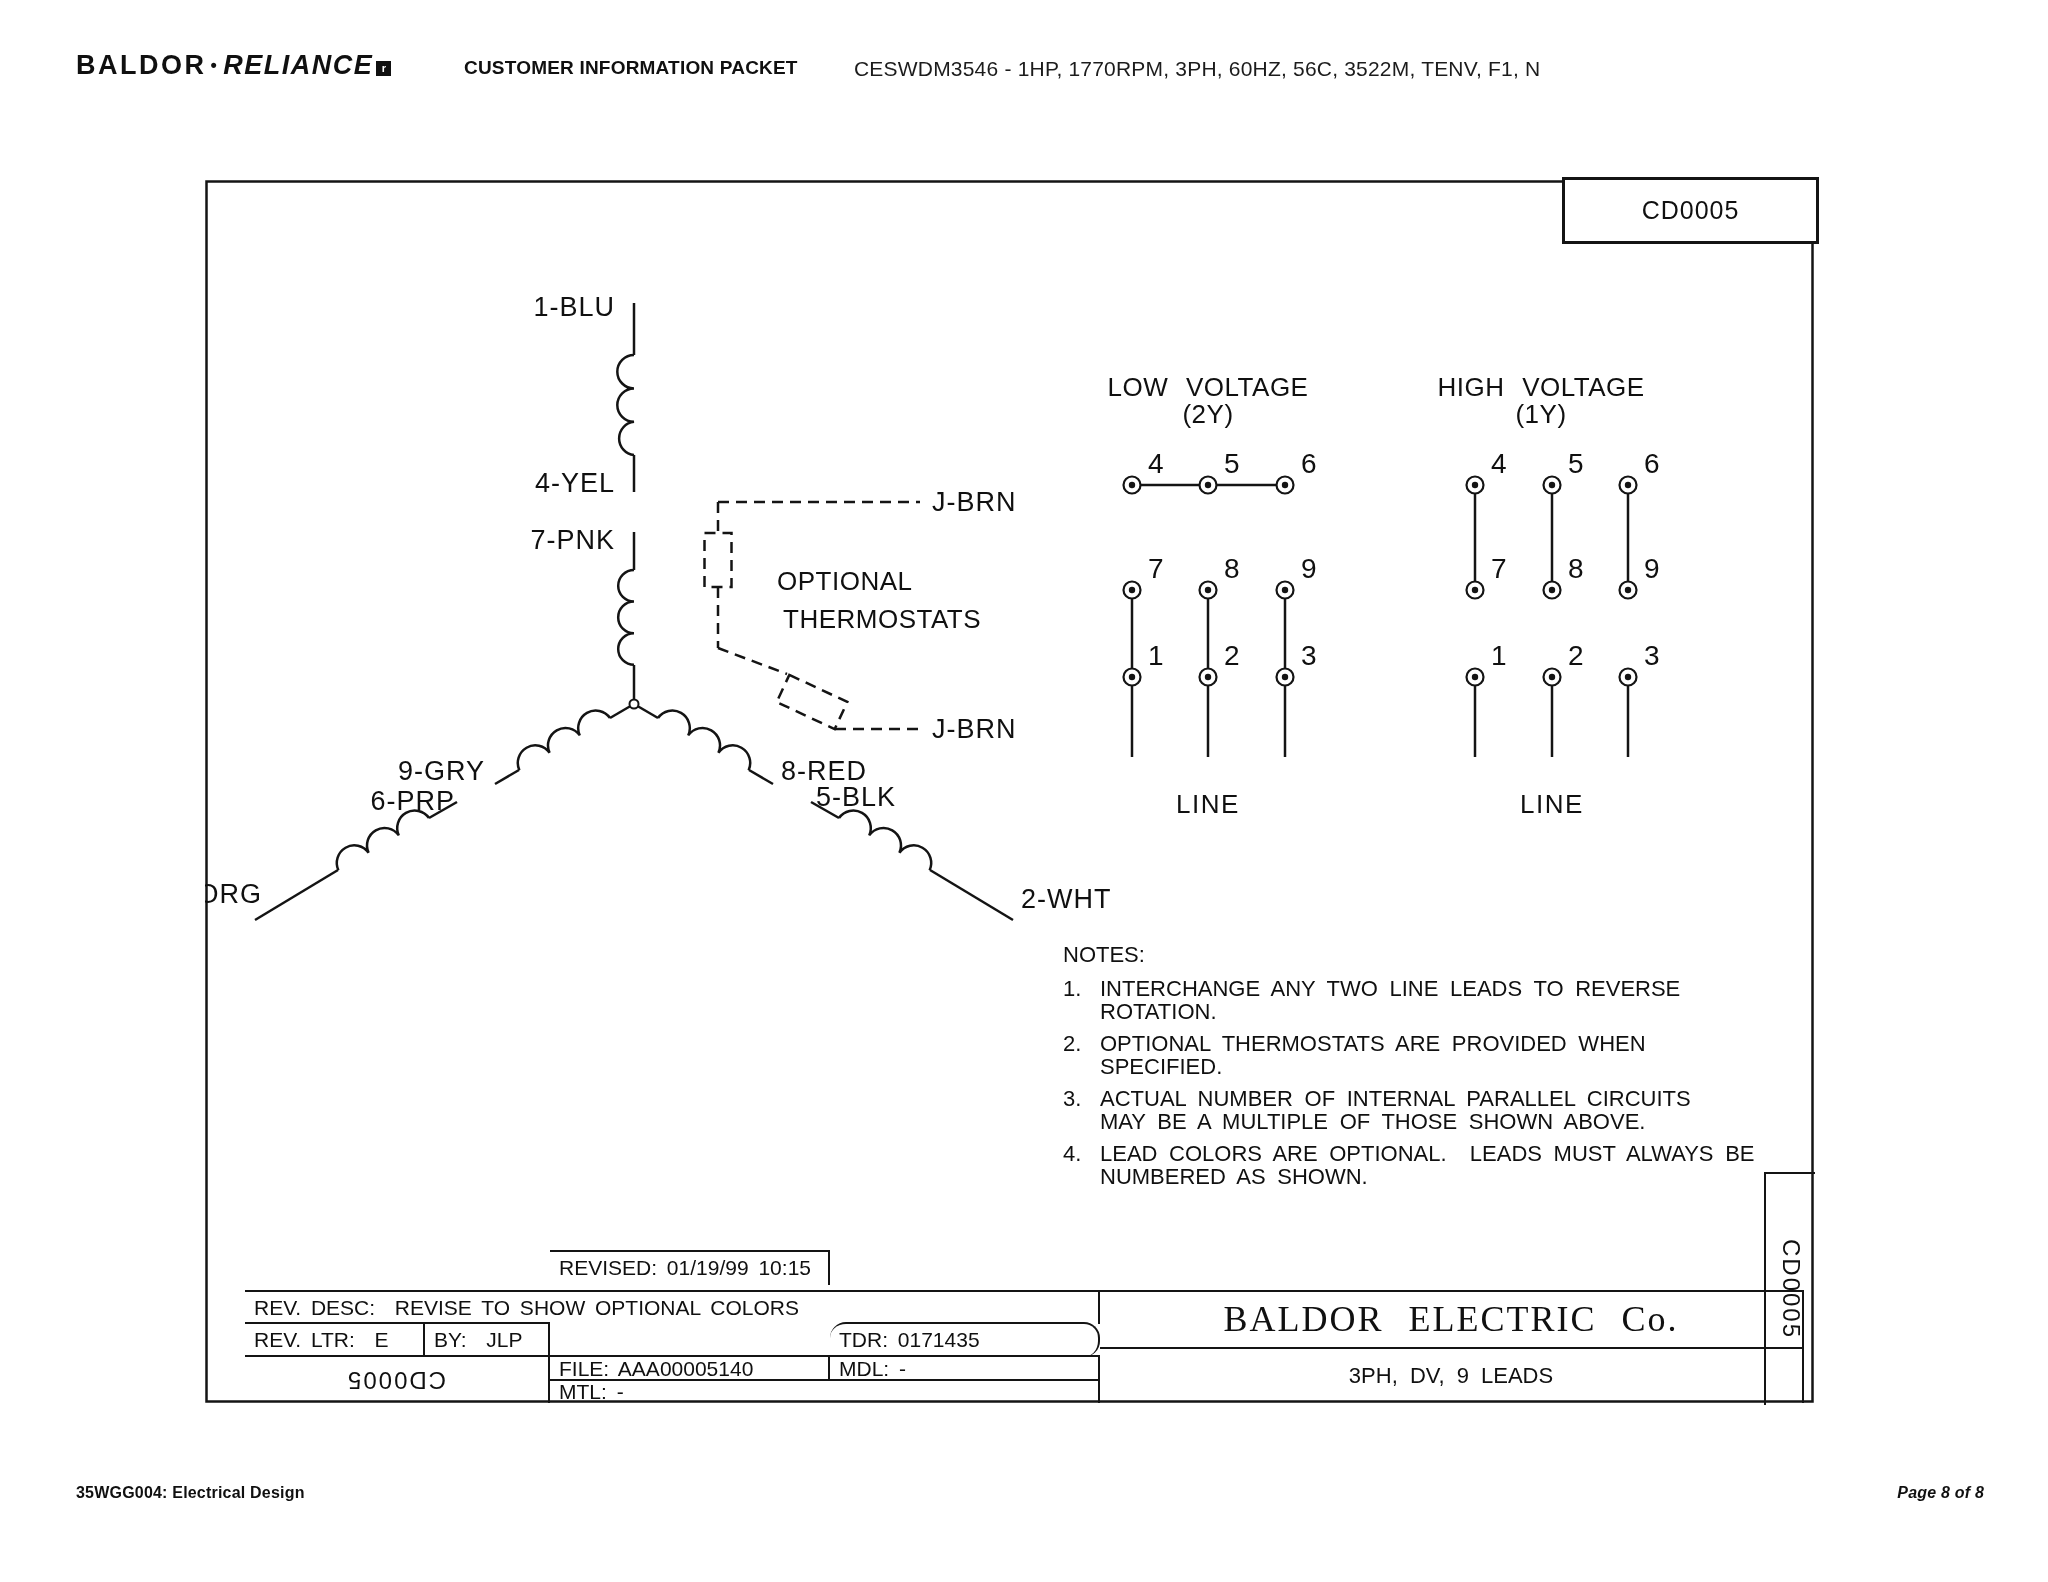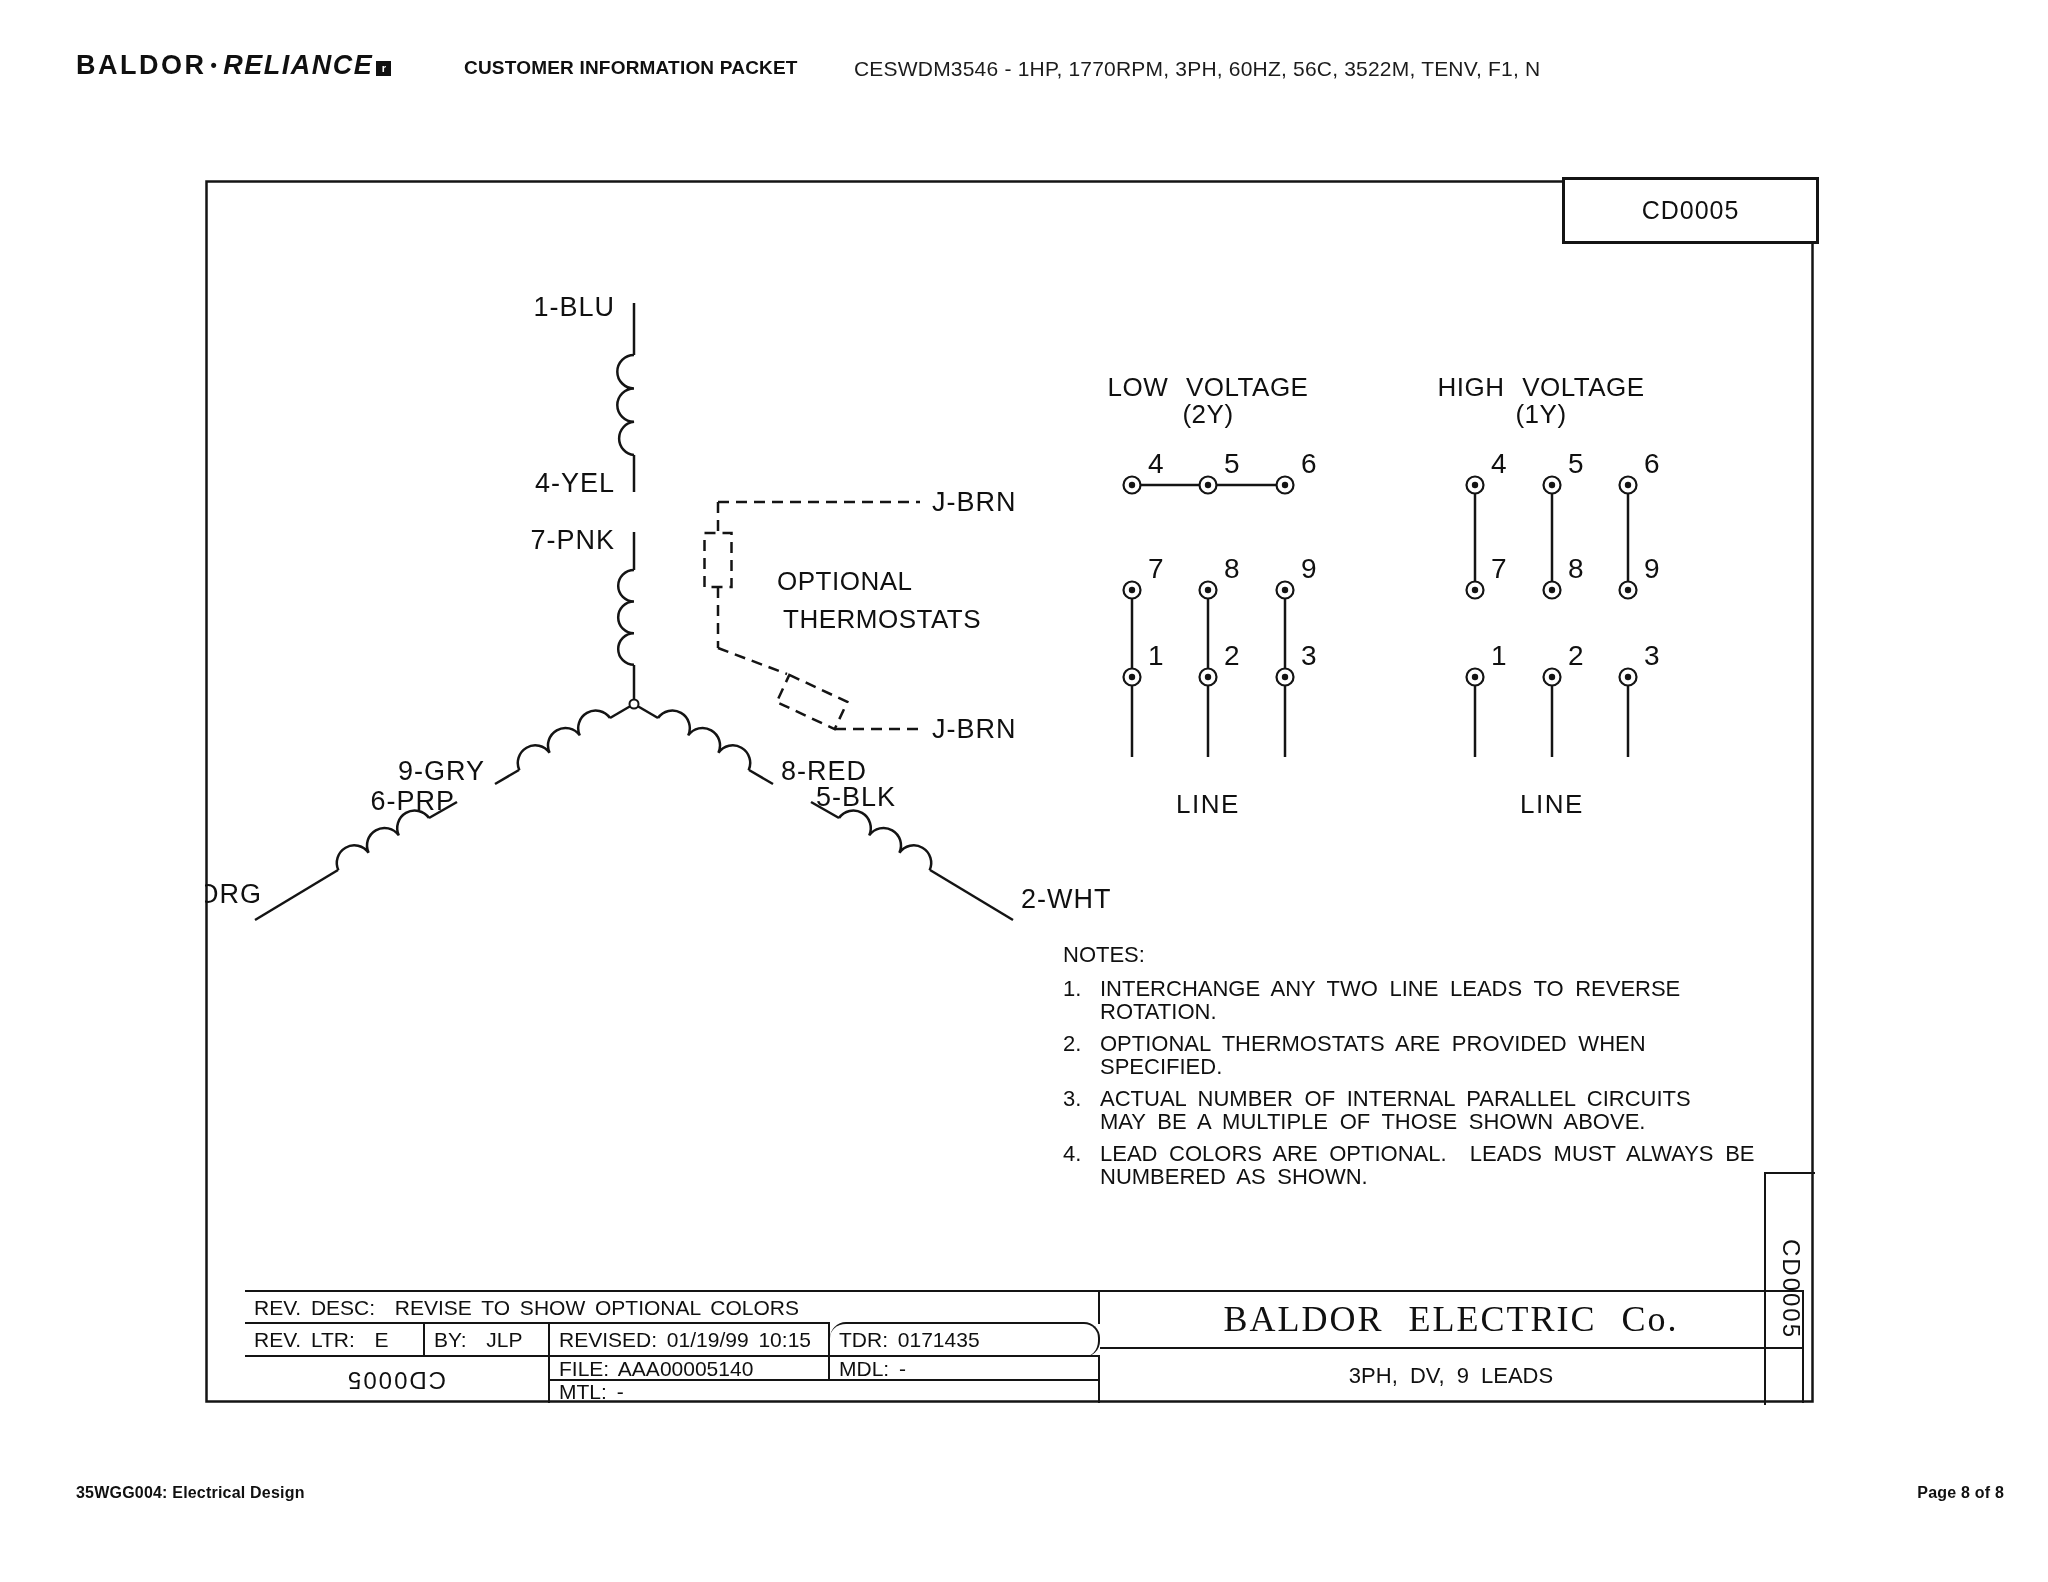--- a/index.html
+++ b/index.html
@@ -239,28 +239,28 @@
     <div class="nl cont" style="top:114px;">SPECIFIED.</div>
     <div class="nl" style="top:146px;"><span class="nn">3.</span><span>ACTUAL NUMBER OF INTERNAL PARALLEL CIRCUITS</span></div>
     <div class="nl cont" style="top:169px;">MAY BE A MULTIPLE OF THOSE SHOWN ABOVE.</div>
     <div class="nl" style="top:201px;"><span class="nn">4.</span><span>LEAD COLORS ARE OPTIONAL.  LEADS MUST ALWAYS BE</span></div>
     <div class="nl cont" style="top:224px;">NUMBERED AS SHOWN.</div>
   </div>
 
   <div class="tb bt br" style="left:205px;top:1290px;width:855px;height:34px;">REV. DESC:  REVISE TO SHOW OPTIONAL COLORS</div>
   <div class="tb bt br" style="left:205px;top:1322px;width:180px;height:35px;">REV. LTR:  E</div>
   <div class="tb bt br" style="left:385px;top:1322px;width:125px;height:35px;">BY:  JLP</div>
-  <div class="tb bt br" style="left:510px;top:1322px;width:280px;height:35px;">REVISED: 01/19/99 10:15</div>
+  <div class="tb bt br" style="left:510px;top:1250px;width:280px;height:35px;">REVISED: 01/19/99 10:15</div>
   <div class="tb bt br" style="left:790px;top:1322px;width:270px;height:35px;border-radius:16px;">TDR: 0171435</div>
   <div class="tb bt br cdflip" style="left:205px;top:1355px;width:305px;height:48px;"><span>CD0005</span></div>
   <div class="tb bt br" style="left:510px;top:1355px;width:280px;height:26px;line-height:24px;">FILE: AAA00005140</div>
   <div class="tb bt br" style="left:790px;top:1355px;width:270px;height:26px;line-height:24px;">MDL: -</div>
   <div class="tb bt br company" style="left:1060px;top:1290px;width:704px;height:57px;">BALDOR ELECTRIC Co.</div>
   <div class="tb bt br" style="left:510px;top:1379px;width:550px;height:24px;line-height:22px;">MTL: -</div>
   <div class="tb bt br desc" style="left:1060px;top:1347px;width:704px;height:56px;">3PH, DV, 9 LEADS</div>
   <div class="abs strip">
       <span>CD0005</span>
     </div>
 
   <div class="abs ftr" style="left:76px;top:1484px;">35WGG004: Electrical Design</div>
-  <div class="abs ftr" style="right:44px;top:1484px;">Page 8 of 8</div>
+  <div class="abs ftr" style="right:64px;top:1484px;font-style:italic;">Page 8 of 8</div>
 
 </div>
 
 </body></html>

